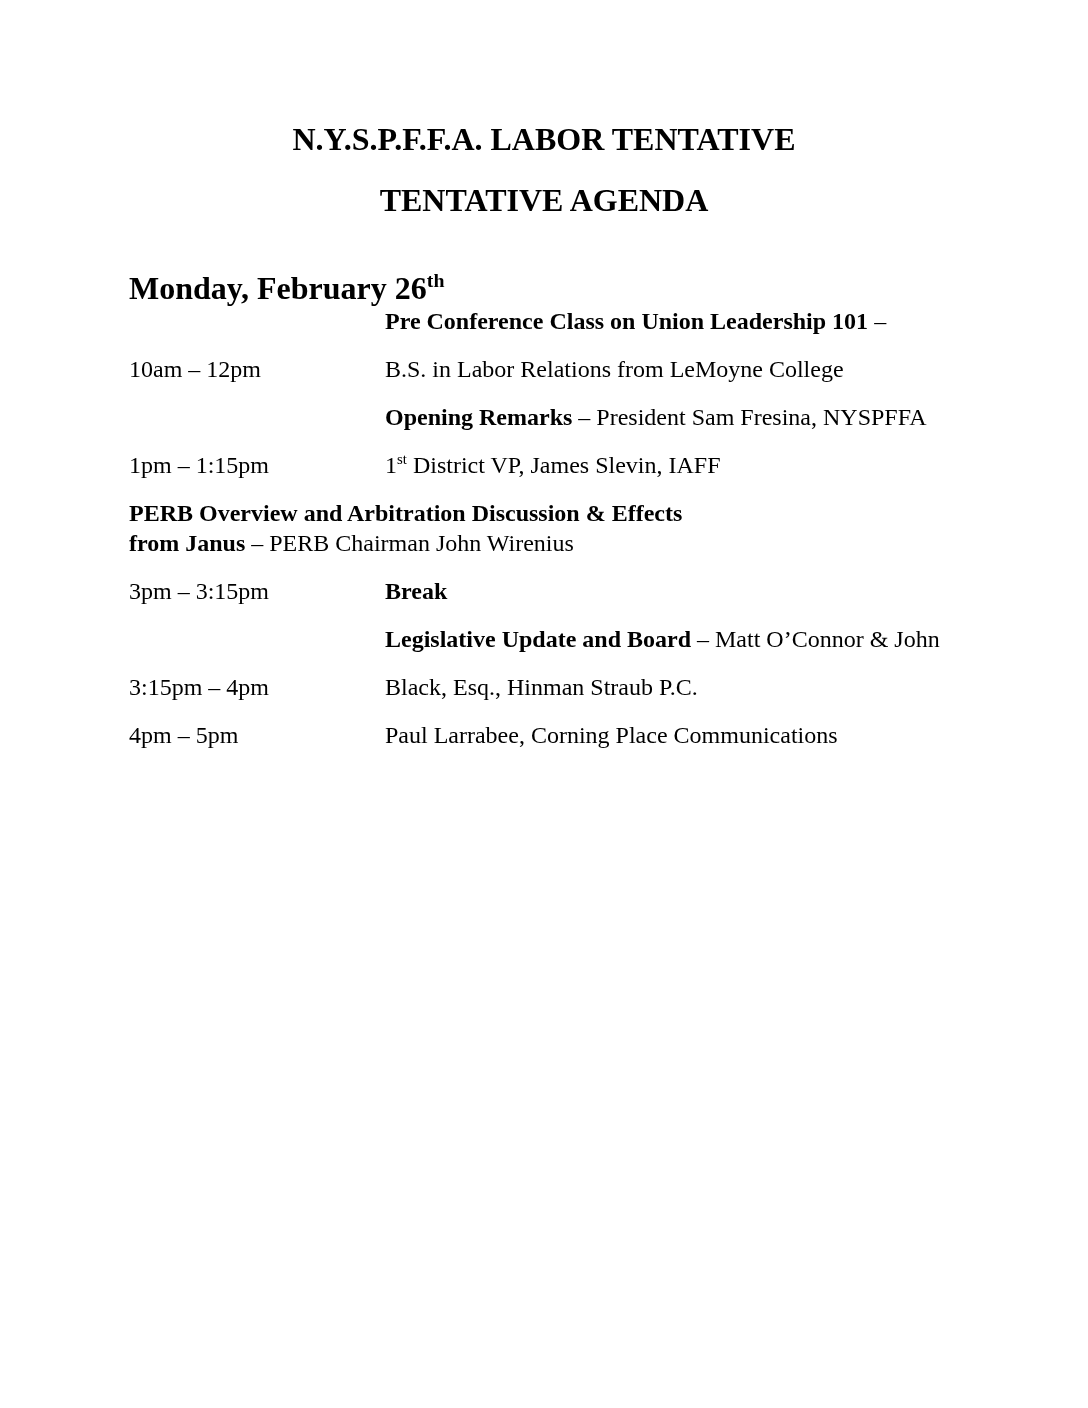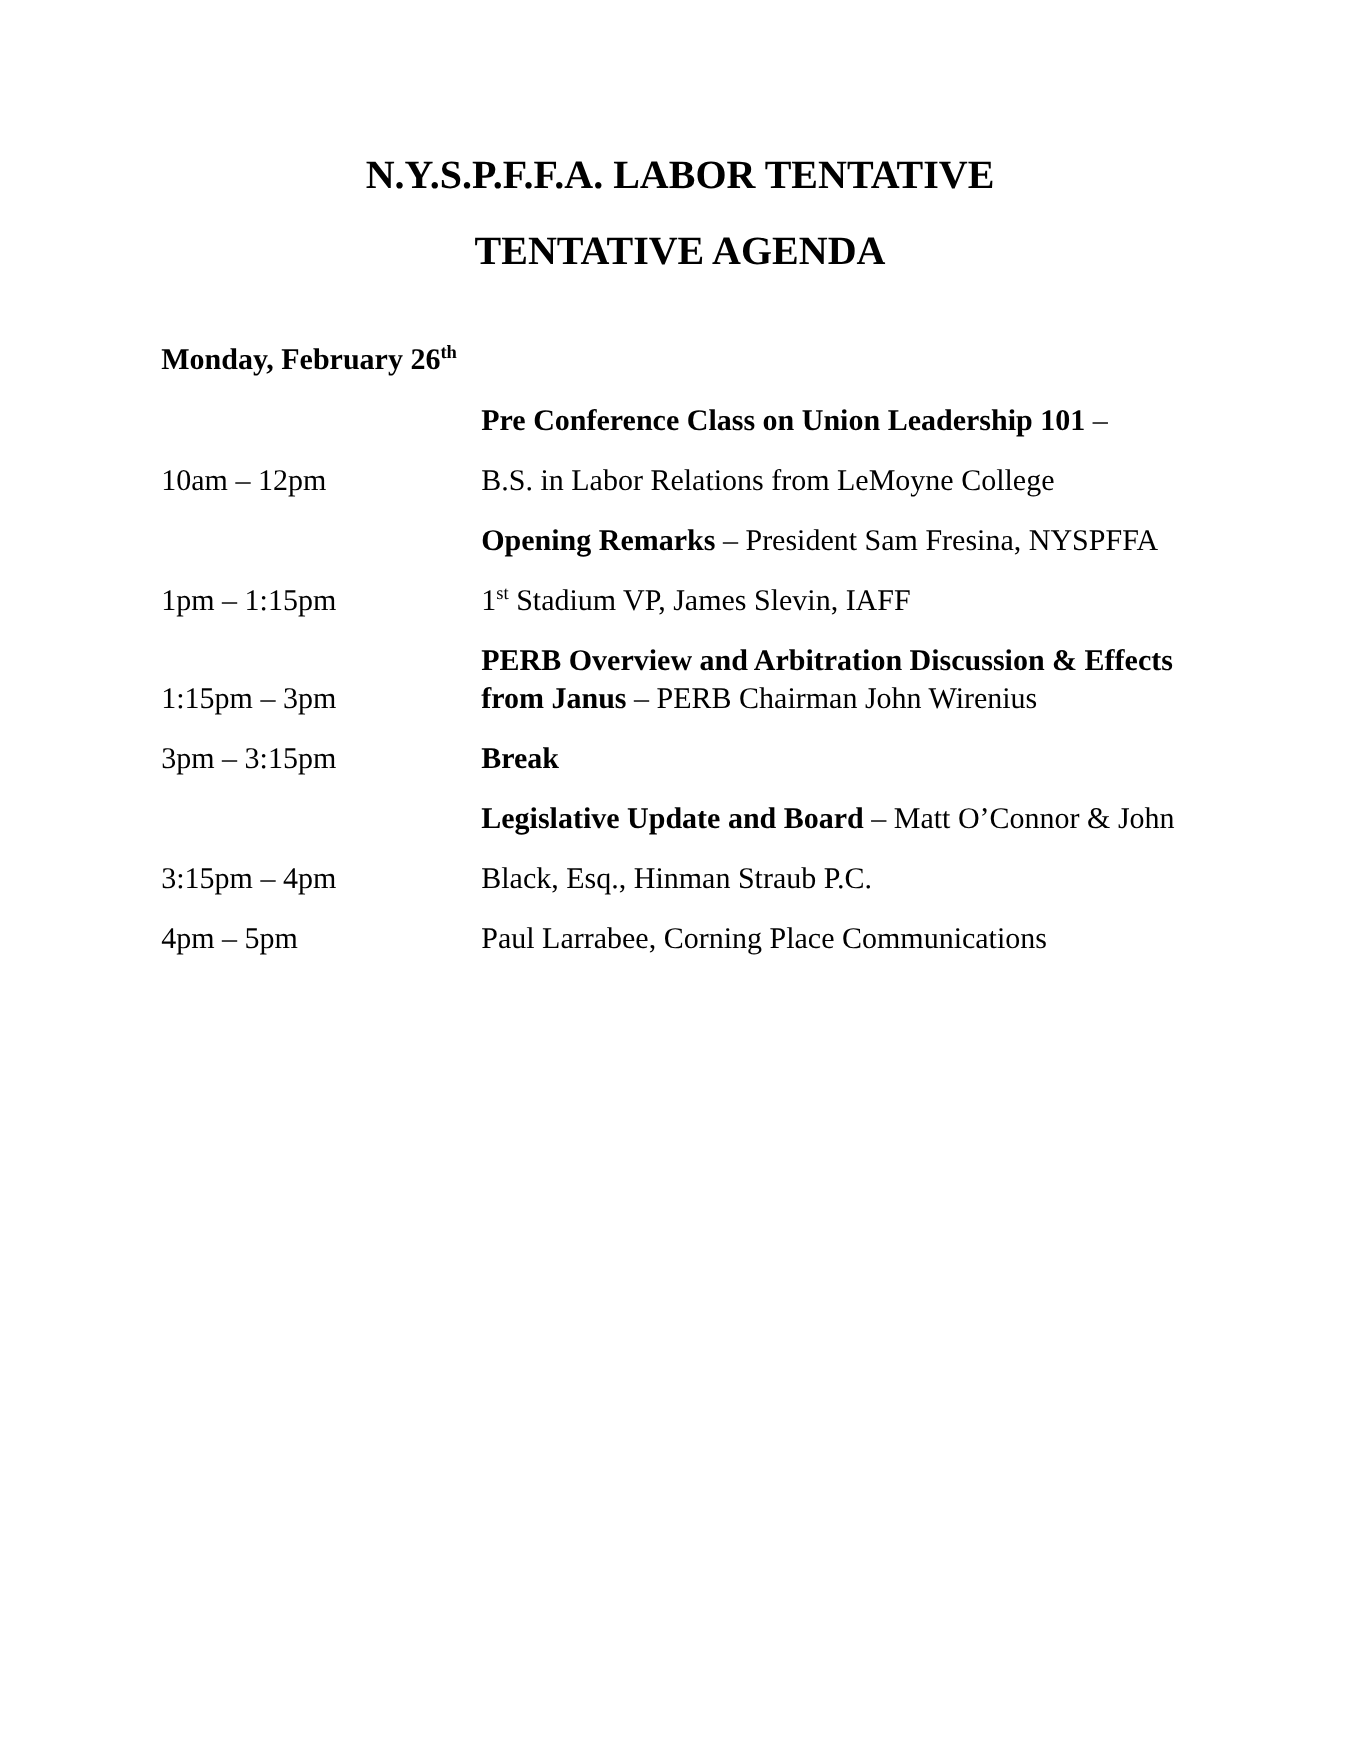--- a/index.html
+++ b/index.html
@@ -28,24 +28,24 @@
     text-align: center;
     margin: 0;
     
     margin-left: -69px;
     margin-right: 0;
     width: 968px;
     white-space: nowrap;
   }
   .doc-subtitle { margin-top: 23px; }
   .day-heading {
-    font-size: 24px;
+    font-size: 32px;
     line-height: 30px;
     font-weight: bold;
-    margin: 54px 0 19px 0;
+    margin: 54px 0 3px 0;
     white-space: nowrap;
   }
   .schedule { margin: 0; }
   .row {
     display: flex;
     align-items: flex-end;
   }
   .time-col {
     width: 256px;
     flex: 0 0 256px;
@@ -87,28 +87,25 @@
         <p class="line"><span>B.S. in Labor Relations from LeMoyne College</span></p>
       </div>
     </div>
 
     <div class="row">
       <div class="time-col">
         <p class="line">1pm – 1:15pm</p>
       </div>
       <div class="desc-col">
         <p class="line"><span class="b">Opening Remarks</span><span> – President Sam Fresina, NYSPFFA</span></p>
-        <p class="line"><span>1</span><span class="sup">st</span><span> Stadium VP, James Slevin, IAFF</span></p>
+        <p class="line"><span>1</span><span class="sup">st</span><span> District VP, James Slevin, IAFF</span></p>
       </div>
     </div>
 
     <div class="row tight">
-      <div class="time-col">
-        <p class="line">1:15pm – 3pm</p>
-      </div>
       <div class="desc-col">
         <p class="line tight-line"><span class="b">PERB Overview and Arbitration Discussion &amp; Effects</span></p>
         <p class="line"><span class="b">from Janus</span><span> – PERB Chairman John Wirenius</span></p>
       </div>
     </div>
 
     <div class="row">
       <div class="time-col">
         <p class="line">3pm – 3:15pm</p>
       </div>

